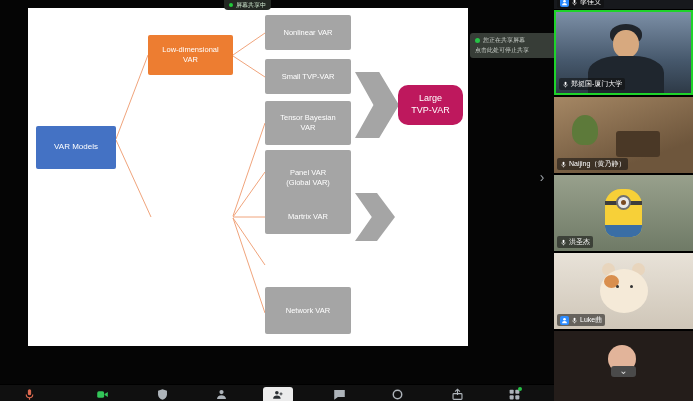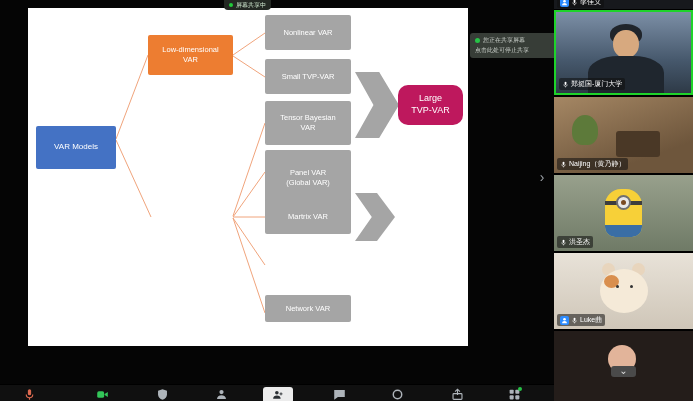--- a/index.html
+++ b/index.html
@@ -106,21 +106,21 @@
       <div class="node branch" style="left:120px;top:27px;width:85px;height:40px">Low-dimensional
 VAR</div>
 
       <div class="node leaf" style="left:237px;top:7px;width:86px;height:35px">Nonlinear VAR</div>
       <div class="node leaf" style="left:237px;top:51px;width:86px;height:35px">Small TVP-VAR</div>
       <div class="node leaf" style="left:237px;top:93px;width:86px;height:44px">Tensor Bayesian
 VAR</div>
       <div class="node leaf" style="left:237px;top:142px;width:86px;height:55px">Panel VAR
 (Global VAR)</div>
       <div class="node leaf" style="left:237px;top:191px;width:86px;height:35px">Martrix VAR</div>
-      <div class="node leaf" style="left:237px;top:287px;width:86px;height:27px">Network VAR</div>
+      <div class="node leaf" style="left:237px;top:279px;width:86px;height:47px">Network VAR</div>
 
       <div class="chev" style="left:327px;top:64px;width:44px;height:66px"></div>
       <div class="chev" style="left:327px;top:185px;width:40px;height:48px"></div>
 
       <div class="node hl" style="left:370px;top:77px;width:65px;height:40px">Large
 TVP-VAR</div>
     </div>
 
     <div id="share-pill">
       <span class="dot"></span>

